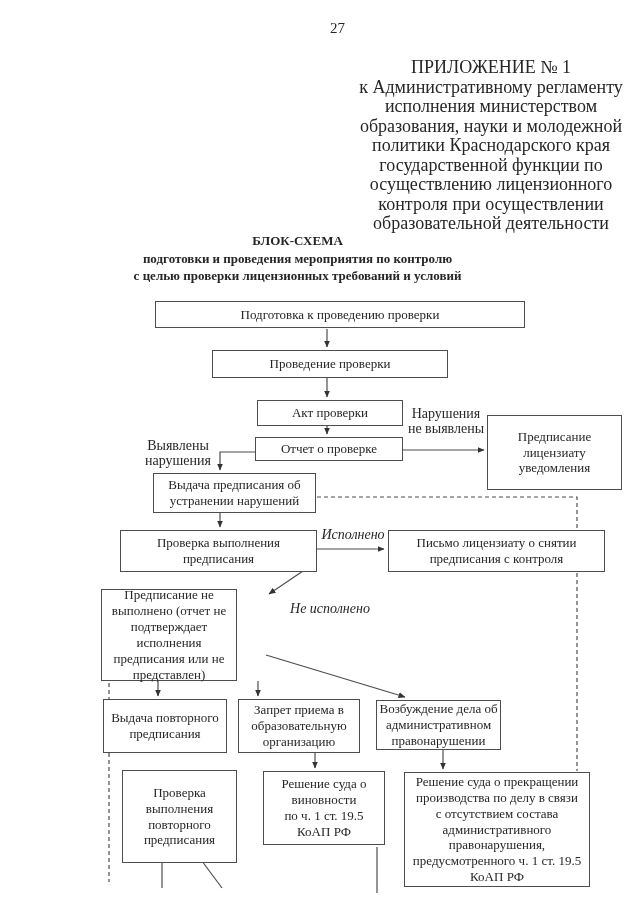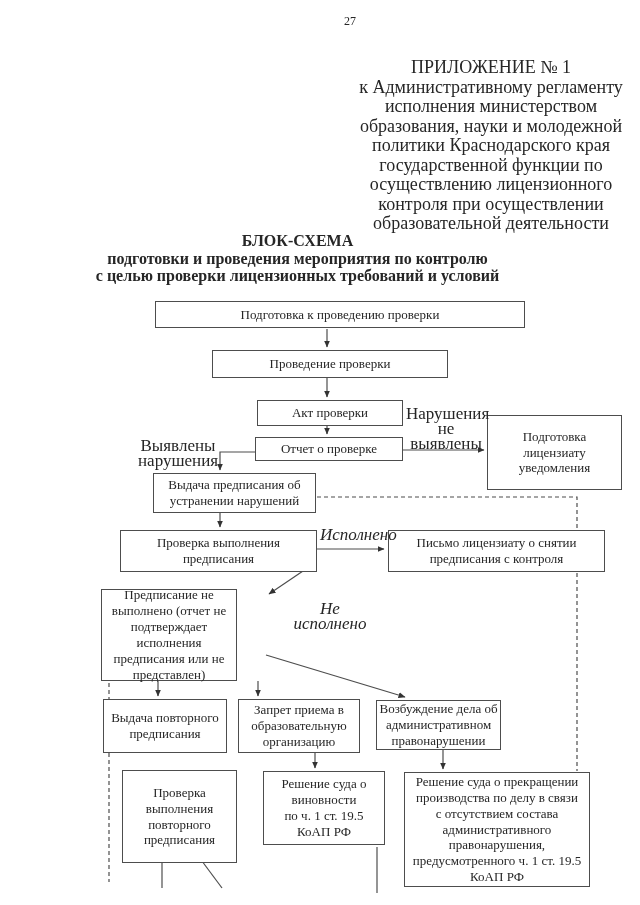--- a/index.html
+++ b/index.html
@@ -7,46 +7,46 @@
     position:relative;
     width:640px;height:905px;
     margin:0 auto;
     background:#ffffff;
     font-family:"Liberation Serif","DejaVu Serif",serif;
     color:#262626;
     overflow:hidden;
   }
   .abs{position:absolute;}
   .page-number{
-    left:330px;top:14px;width:40px;
-    text-align:center;font-size:12px;
+    left:330px;top:20px;width:40px;
+    text-align:left;font-size:15px;
   }
   .doc-header{
     left:345px;top:58px;width:292px;
     text-align:center;font-size:18px;line-height:19.5px;
   }
   .doc-title{
     left:40px;top:232px;width:515px;
-    text-align:center;font-weight:bold;font-size:16px;line-height:17.5px;
+    text-align:center;font-weight:bold;font-size:13px;line-height:17.5px;
   }
   .flow-svg{left:0;top:0;width:640px;height:905px;z-index:1;}
   .node{
     position:absolute;z-index:2;
     box-sizing:border-box;
     border:1px solid #4d4d4d;
     background:#ffffff;
     display:flex;align-items:center;justify-content:center;
     text-align:center;
     font-size:13px;line-height:15.9px;
     white-space:pre-line;
     padding:1px 2px;
   }
   .lbl{
     position:absolute;z-index:2;
-    text-align:center;font-size:17px;line-height:15px;
+    text-align:center;font-size:14px;line-height:15px;
     white-space:pre-line;
   }
   .italic{font-style:italic;}
 </style>
 </head>
 <body>
 
 <div class="page">
 
   <div class="abs page-number">27</div>
@@ -95,21 +95,21 @@
     <line x1="377" y1="847" x2="377" y2="893"></line>
 
     <polyline points="317,497 577,497 577,771" stroke-dasharray="4 3"></polyline>
     <line x1="109" y1="683" x2="109" y2="882" stroke-dasharray="4 3"></line>
   </svg>
 
   <div class="node" style="left:155px;top:301px;width:370px;height:27px">Подготовка к проведению проверки</div>
   <div class="node" style="left:212px;top:350px;width:236px;height:28px">Проведение проверки</div>
   <div class="node" style="left:257px;top:400px;width:146px;height:26px">Акт проверки</div>
   <div class="node" style="left:255px;top:437px;width:148px;height:24px">Отчет о проверке</div>
-  <div class="node" style="left:487px;top:415px;width:135px;height:75px">Подготовка
+  <div class="node" style="left:487px;top:415px;width:135px;height:75px">Предписание
 лицензиату
 уведомления</div>
   <div class="node" style="left:153px;top:473px;width:163px;height:40px">Выдача предписания об
 устранении нарушений</div>
   <div class="node" style="left:120px;top:530px;width:197px;height:42px">Проверка выполнения
 предписания</div>
   <div class="node" style="left:388px;top:530px;width:217px;height:42px">Письмо лицензиату о снятии
 предписания с контроля</div>
   <div class="node" style="left:101px;top:589px;width:136px;height:92px">Предписание не
 выполнено (отчет не

